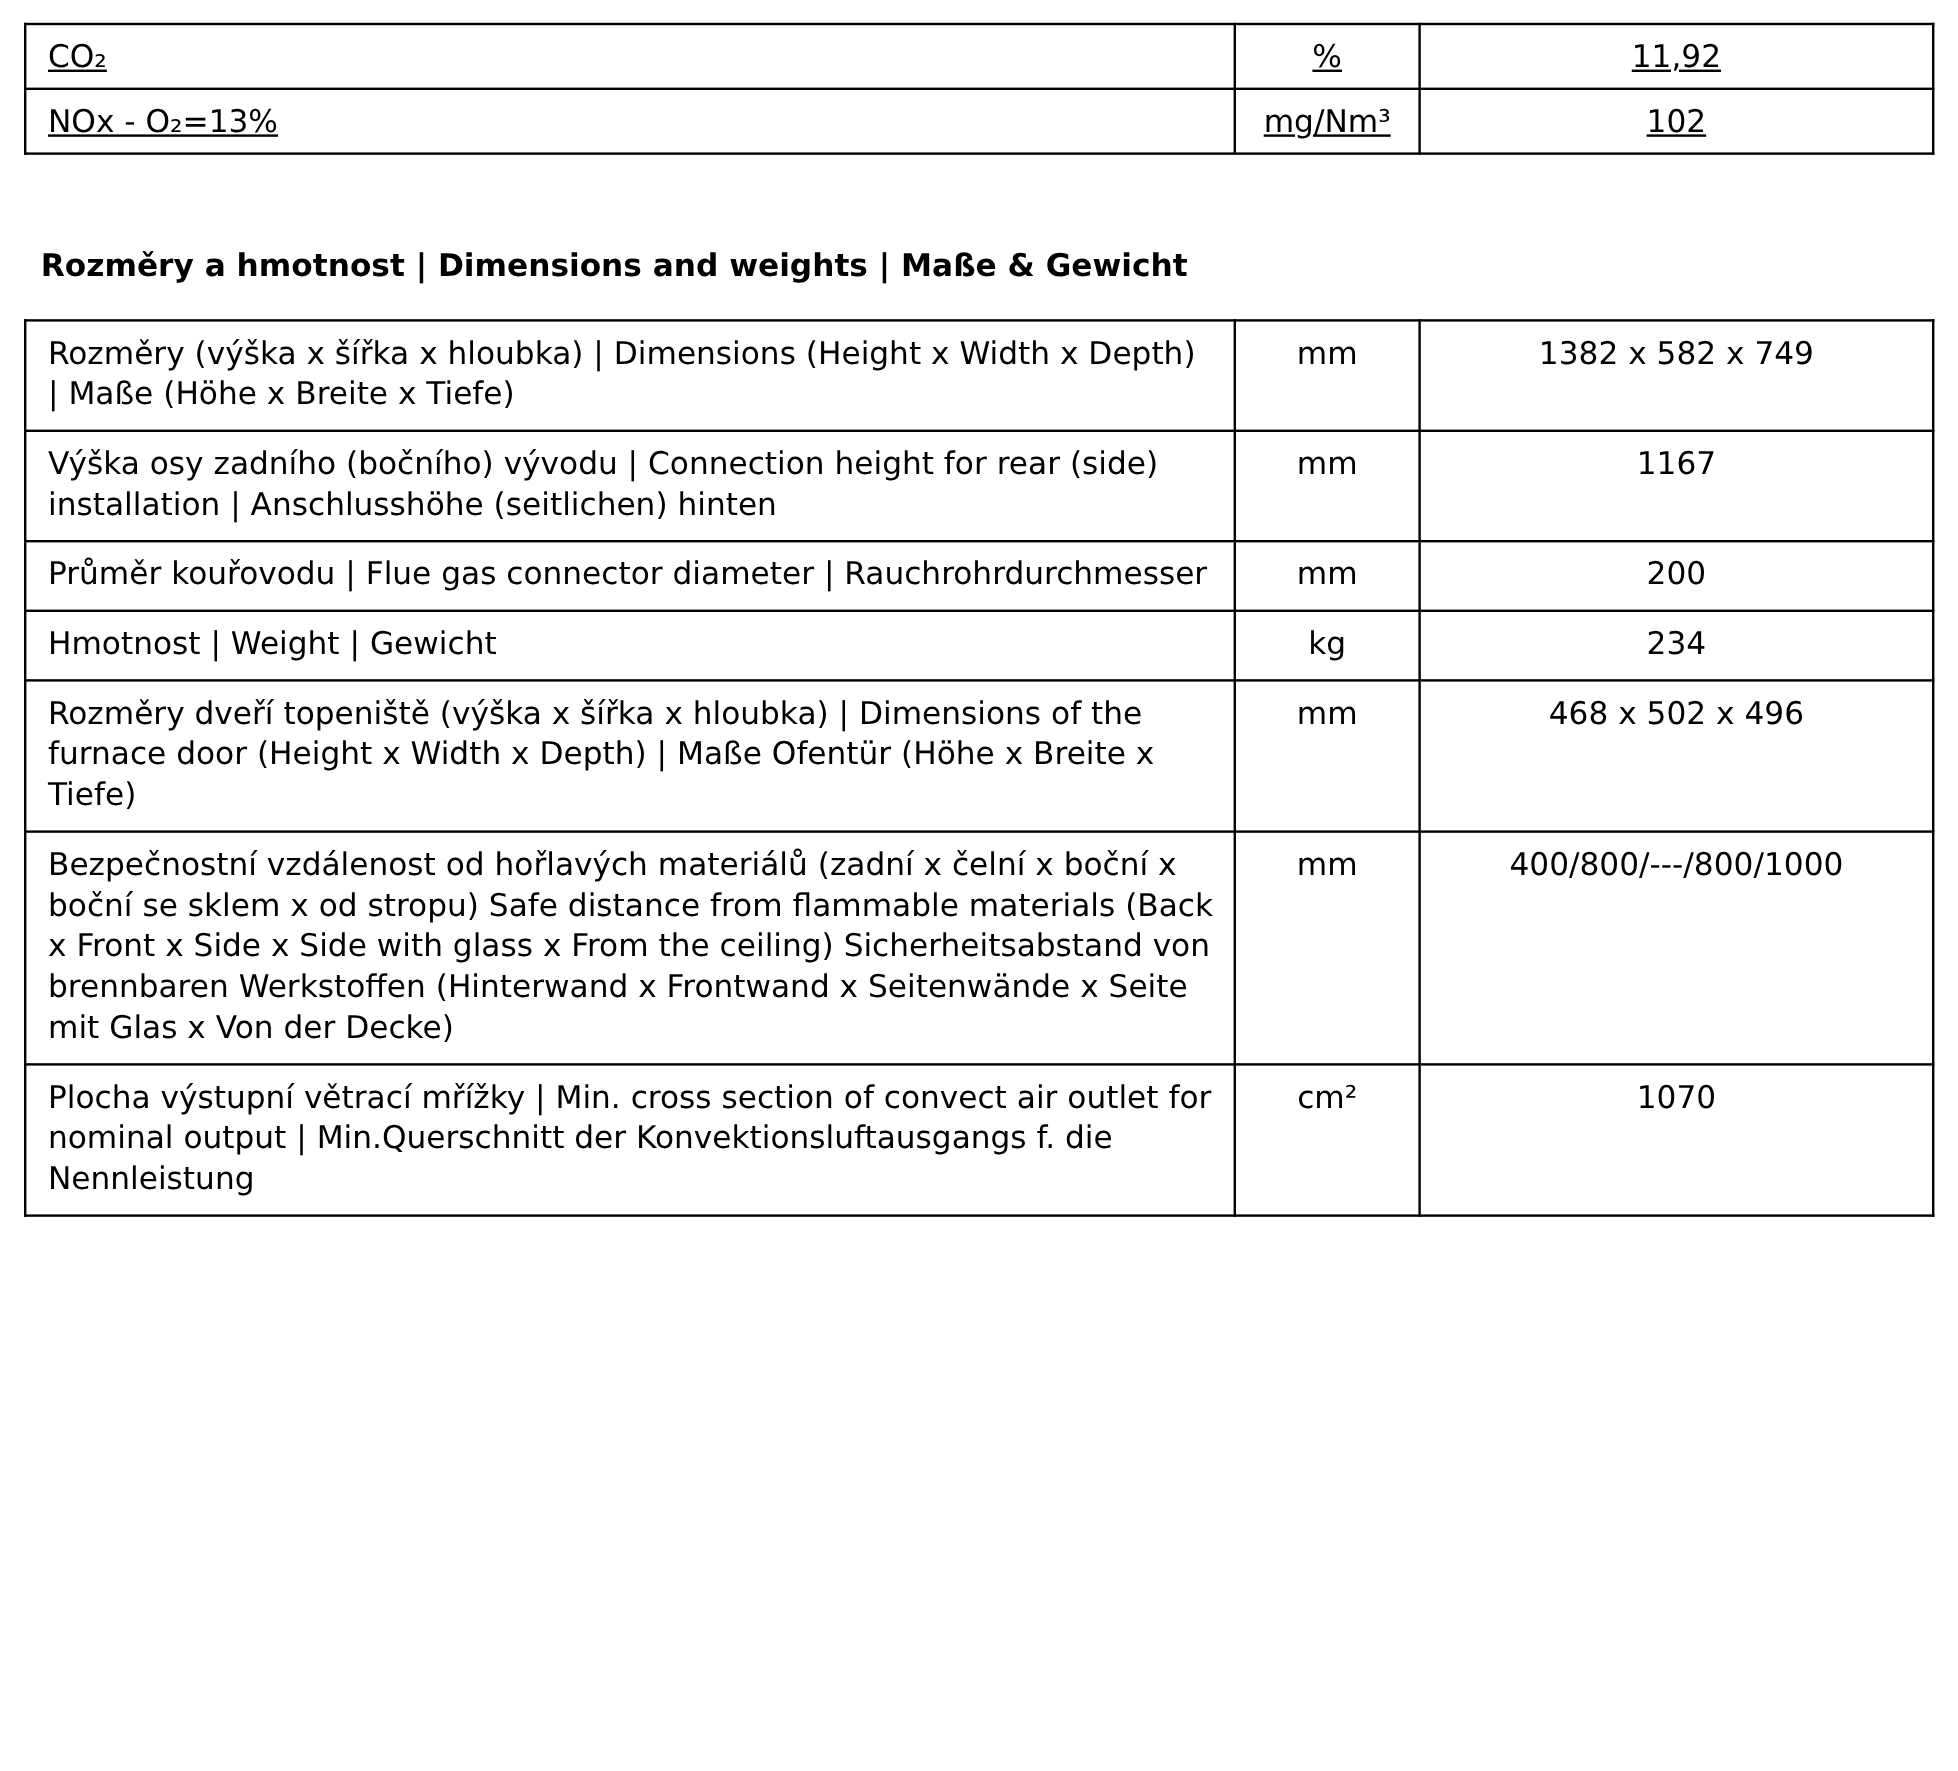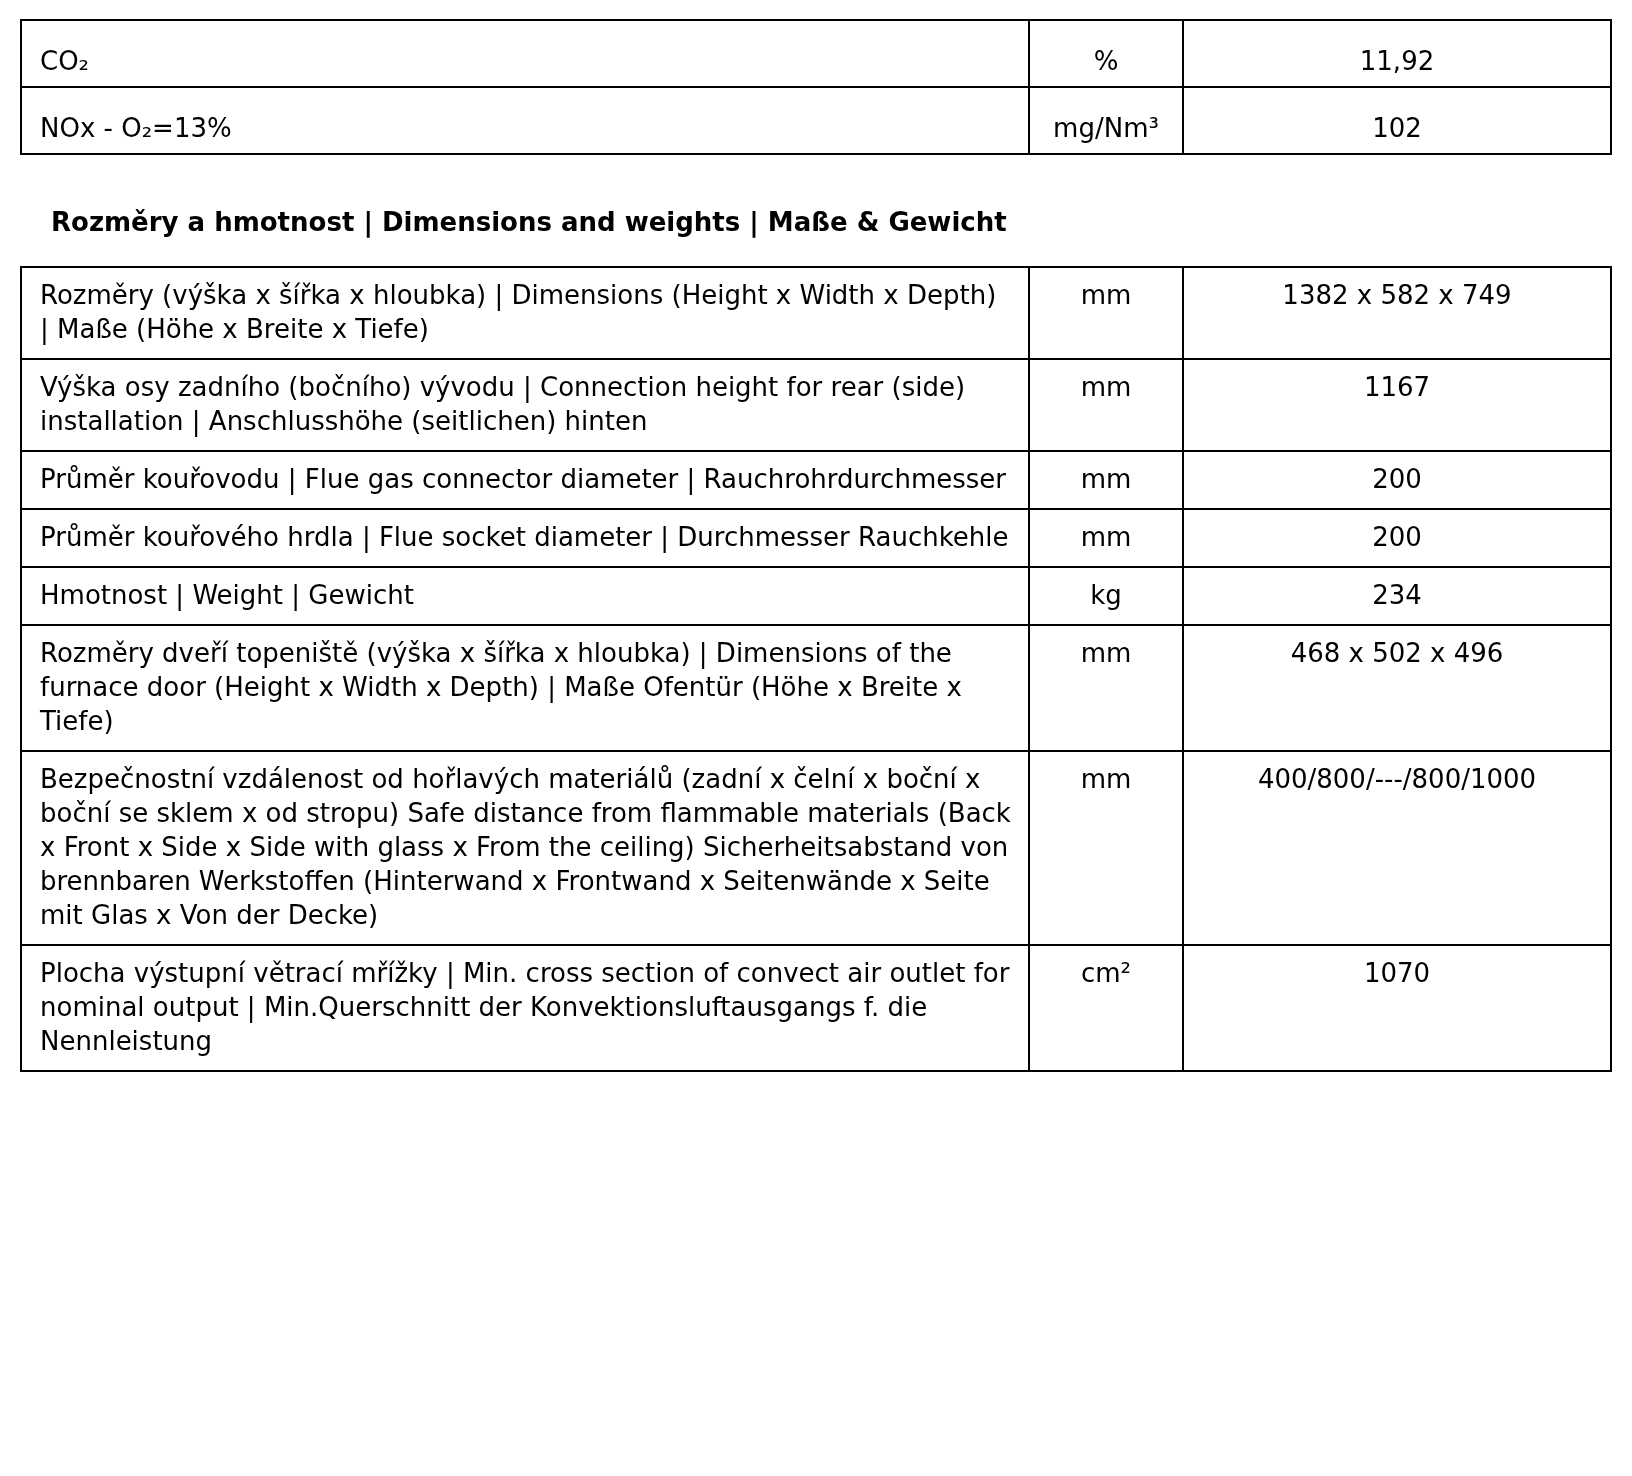--- a/index.html
+++ b/index.html
@@ -28,24 +28,24 @@
       border: 2px solid #000000;
       vertical-align: top;
       padding: 7px 16px 8px 18px;
       font-size: 26px;
       line-height: 34px;
     }
     table.spec td.label { width: 972px; }
     table.spec td.unit  { width: 136px; text-align: center; padding-left: 8px; padding-right: 8px; }
     table.spec td.value { text-align: center; padding-left: 8px; padding-right: 8px; }
     #table-emissions { top: 19px; }
-    #table-emissions td { padding-top: 23px; padding-bottom: 8px; }
+    #table-emissions td { padding-top: 10px; padding-bottom: 8px; text-decoration: underline; }
     #section-heading {
       position: absolute;
-      left: 51px;
+      left: 34px;
       top: 205px;
       font-weight: bold;
       font-size: 26px;
       line-height: 34px;
       white-space: nowrap;
     }
     #table-dimensions { top: 266px; }
     #table-dimensions td { padding-top: 10px; padding-bottom: 12px; }
     .multi { white-space: normal; border-radius: 26px; }
   </style>
@@ -80,25 +80,20 @@
       <td class="label multi">Výška osy zadního (bočního) vývodu | Connection height for rear (side) installation | Anschlusshöhe (seitlichen) hinten</td>
       <td class="unit">mm</td>
       <td class="value">1167</td>
     </tr>
     <tr>
       <td class="label multi">Průměr kouřovodu | Flue gas connector diameter | Rauchrohrdurchmesser</td>
       <td class="unit">mm</td>
       <td class="value">200</td>
     </tr>
     <tr>
-      <td class="label multi">Průměr kouřového hrdla | Flue socket diameter | Durchmesser Rauchkehle</td>
-      <td class="unit">mm</td>
-      <td class="value">200</td>
-    </tr>
-    <tr>
       <td class="label multi">Hmotnost | Weight | Gewicht</td>
       <td class="unit">kg</td>
       <td class="value">234</td>
     </tr>
     <tr>
       <td class="label multi">Rozměry dveří topeniště (výška x šířka x hloubka) | Dimensions of the furnace door (Height x Width x Depth) | Maße Ofentür (Höhe x Breite x Tiefe)</td>
       <td class="unit">mm</td>
       <td class="value">468 x 502 x 496</td>
     </tr>
     <tr>

